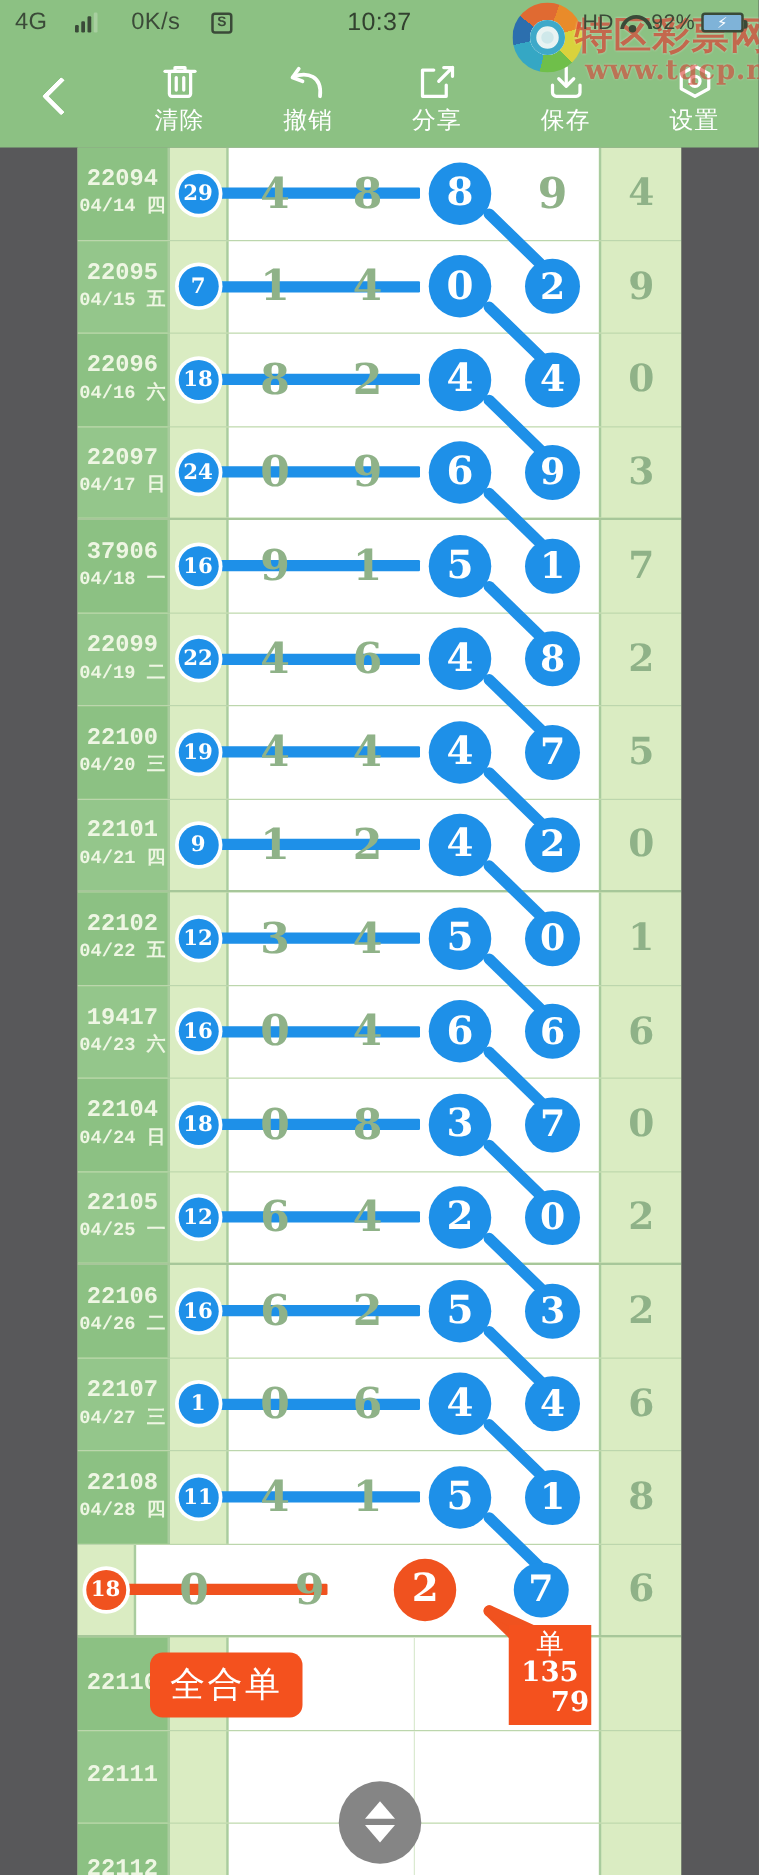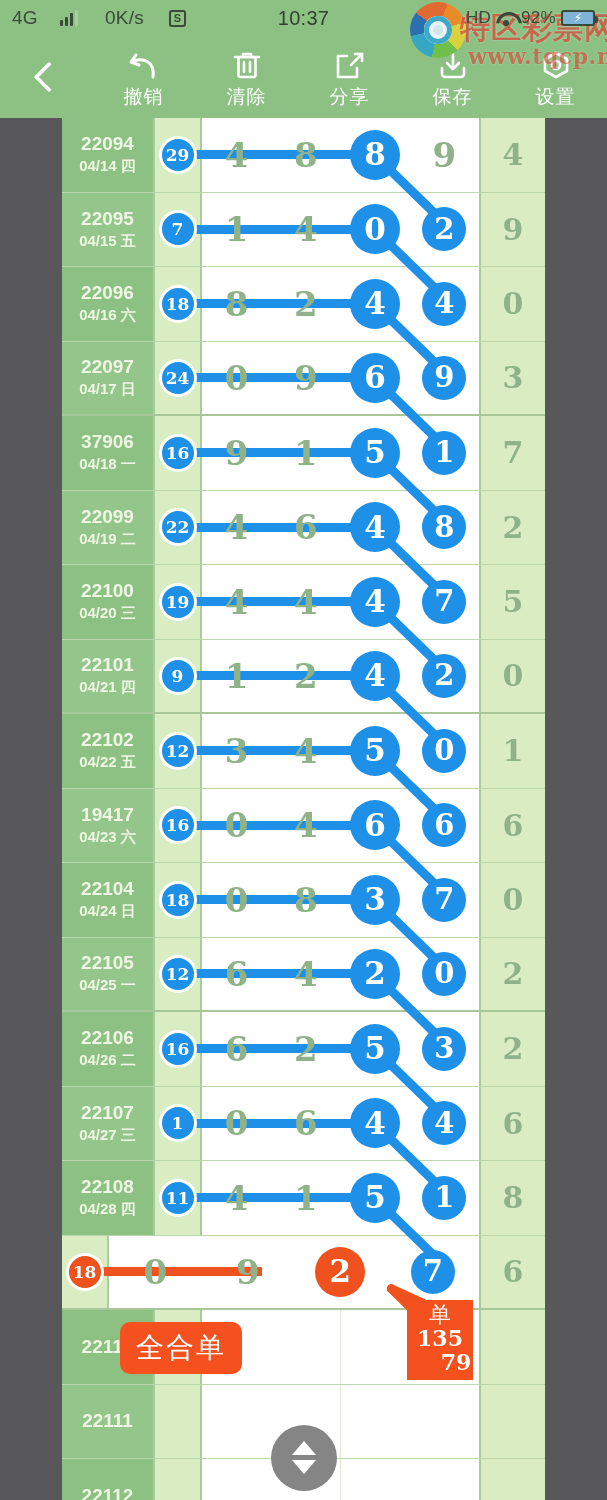--- a/index.html
+++ b/index.html
@@ -108,23 +108,23 @@
     position:absolute; left:62px; top:118px; width:483px; height:1382px;
     background:#c4e0ab; overflow:hidden;
   }
   .rows { position:relative; width:483px; }
   .row {
     position:relative; display:flex; height:74.5px; width:483px;
     border-bottom:1px solid #bcd6ad;
   }
   .row.major { border-bottom:2px solid #a7c79a; }
   .c-issue{
-    width:93px; background:#8cc183; color:#eef6e3;
+    width:74px; background:#8cc183; color:#eef6e3;
     display:flex; flex-direction:column; align-items:center; justify-content:center;
-    font-family:Liberation Sans, sans-serif;
+    font-family:Liberation Mono, monospace;
     border-right:2px solid #a9cc9e;
   }
   .row.alt .c-issue{ background:#94c68b; }
   .c-issue .num{ font-size:19px; font-weight:bold; line-height:1.15; }
   .c-issue .dt{ font-size:15px; font-weight:bold; line-height:1.4; }
   .c-badge{
     width:47px; background:#daecc2; position:relative;
     display:flex; align-items:center; justify-content:center;
     border-right:2px solid #a9cc9e;
   }
@@ -242,38 +242,38 @@
     <div class="wm-url">www.tqcp.net</div>
   </div>
 
   <div class="toolbar">
     <div class="back-btn">
       <span class="chev"></span>
     </div>
 
     <div class="tool">
       <span class="ico">
-        <svg width="34" height="34" viewBox="0 0 34 34" fill="none" stroke="#fff" stroke-width="3" stroke-linecap="round" stroke-linejoin="round">
-          <path d="M9 6 L4 13 L12 16"></path>
-          <path d="M4.5 12.5 C16 8 28 12 26 28"></path>
-        </svg>
-      </span>
-      <span class="lbl">撤销</span>
-    </div>
-
-    <div class="tool">
-      <span class="ico">
         <svg width="34" height="34" viewBox="0 0 34 34" fill="none" stroke="#fff" stroke-width="2.6" stroke-linecap="round" stroke-linejoin="round">
           <path d="M5 8 H29"></path>
           <path d="M13 8 V5 H21 V8"></path>
           <rect x="8.5" y="8" width="17" height="20" rx="2"></rect>
           <path d="M14 13 V23 M20 13 V23"></path>
         </svg>
       </span>
       <span class="lbl">清除</span>
+    </div>
+
+    <div class="tool">
+      <span class="ico">
+        <svg width="34" height="34" viewBox="0 0 34 34" fill="none" stroke="#fff" stroke-width="3" stroke-linecap="round" stroke-linejoin="round">
+          <path d="M9 6 L4 13 L12 16"></path>
+          <path d="M4.5 12.5 C16 8 28 12 26 28"></path>
+        </svg>
+      </span>
+      <span class="lbl">撤销</span>
     </div>
 
     <div class="tool">
       <span class="ico">
         <svg width="34" height="34" viewBox="0 0 34 34" fill="none" stroke="#fff" stroke-width="2.6" stroke-linecap="round" stroke-linejoin="round">
           <path d="M22 5 H29 V12"></path>
           <path d="M29 5 L18 16"></path>
           <path d="M24 19 V28 H5 V7 H14"></path>
         </svg>
       </span>

